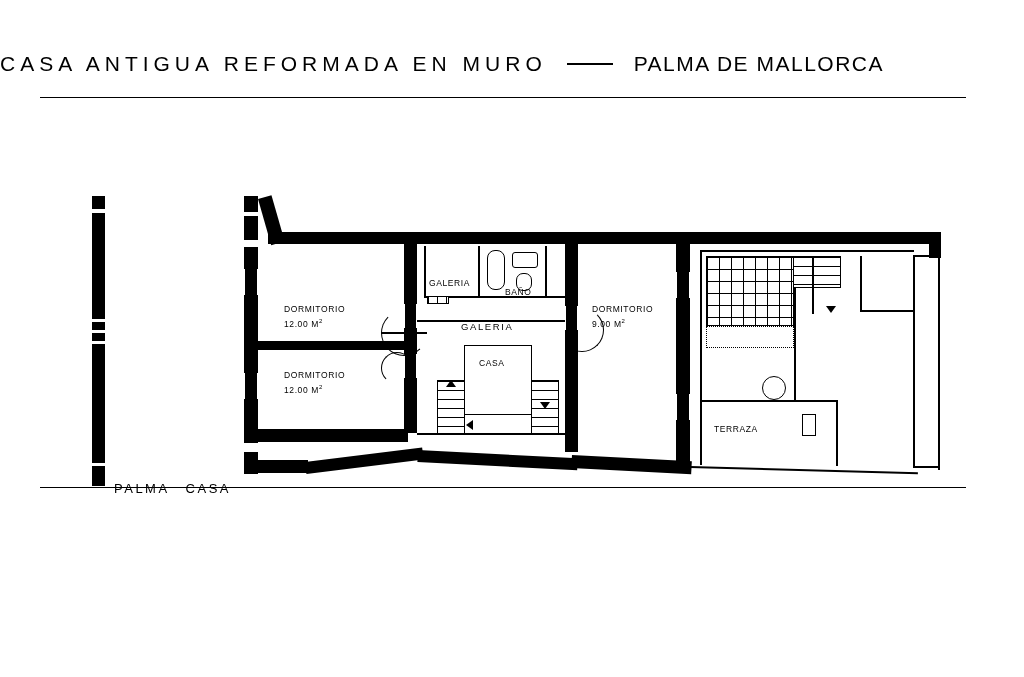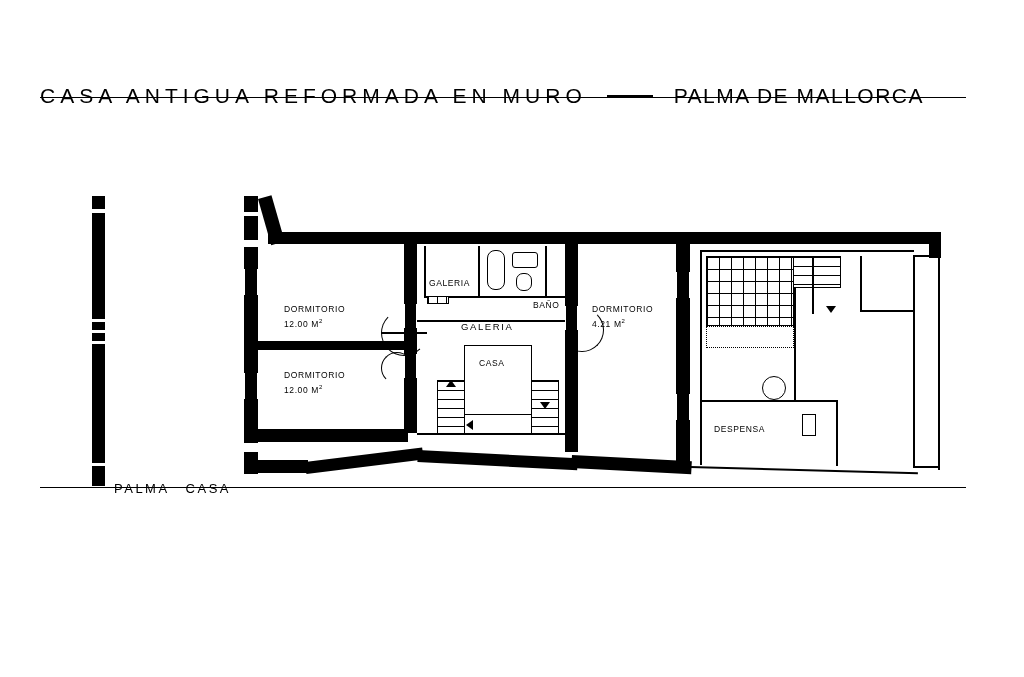--- a/index.html
+++ b/index.html
@@ -23,23 +23,22 @@
     height: 677px;
     background: #ffffff;
   }
 
   
   .title-row {
     position: absolute;
     left: 0;
     top: 52px;
     width: 924px;
-    text-align: right;
+    text-align: left;
     white-space: nowrap;
-    margin-top: 32px;
   }
   .title-main {
     font-size: 21px;
     letter-spacing: 5px;
     font-weight: 400;
   }
   .title-dash {
     display: inline-block;
     width: 46px;
     border-top: 2px solid #000;
@@ -284,23 +283,23 @@
 
     <div class="outline" style="left:802px; top:414px; width:14px; height:22px;"></div>
 
     <div class="lbl" style="left:284px; top:304px;">DORMITORIO</div>
     <div class="lbl" style="left:284px; top:316px;"><span>12.00 M</span><sup>2</sup></div>
 
     <div class="lbl" style="left:284px; top:370px;">DORMITORIO</div>
     <div class="lbl" style="left:284px; top:382px;"><span>12.00 M</span><sup>2</sup></div>
 
     <div class="lbl" style="left:592px; top:304px;">DORMITORIO</div>
-    <div class="lbl" style="left:592px; top:316px;"><span>4.21 M</span><sup>2</sup></div>
+    <div class="lbl" style="left:592px; top:316px;"><span>9.00 M</span><sup>2</sup></div>
 
     <div class="lbl" style="left:429px; top:278px;">GALERIA</div>
-    <div class="lbl" style="left:505px; top:300px;margin-left:28px;">BAÑO</div>
+    <div class="lbl" style="left:505px; top:287px;">BAÑO</div>
 
     <div class="lbl big" style="left:461px; top:321px;">GALERIA</div>
     <div class="lbl" style="left:479px; top:358px;">CASA</div>
-    <div class="lbl" style="left:714px; top:424px;">DESPENSA</div>
+    <div class="lbl" style="left:714px; top:424px;">TERRAZA</div>
 
   </div>
 </div>
 
 </body></html>

